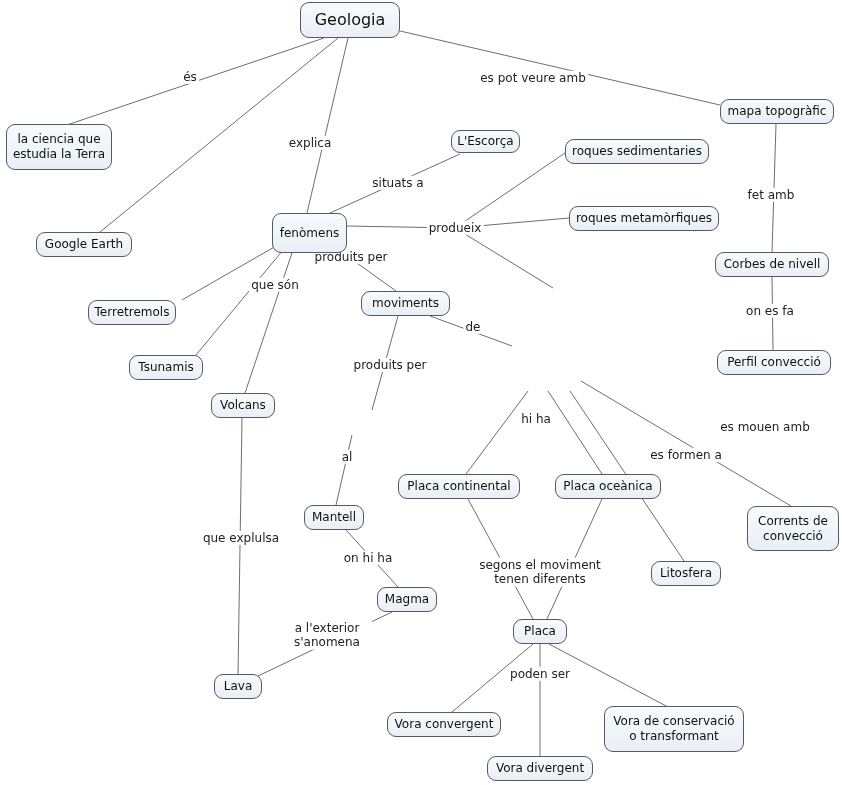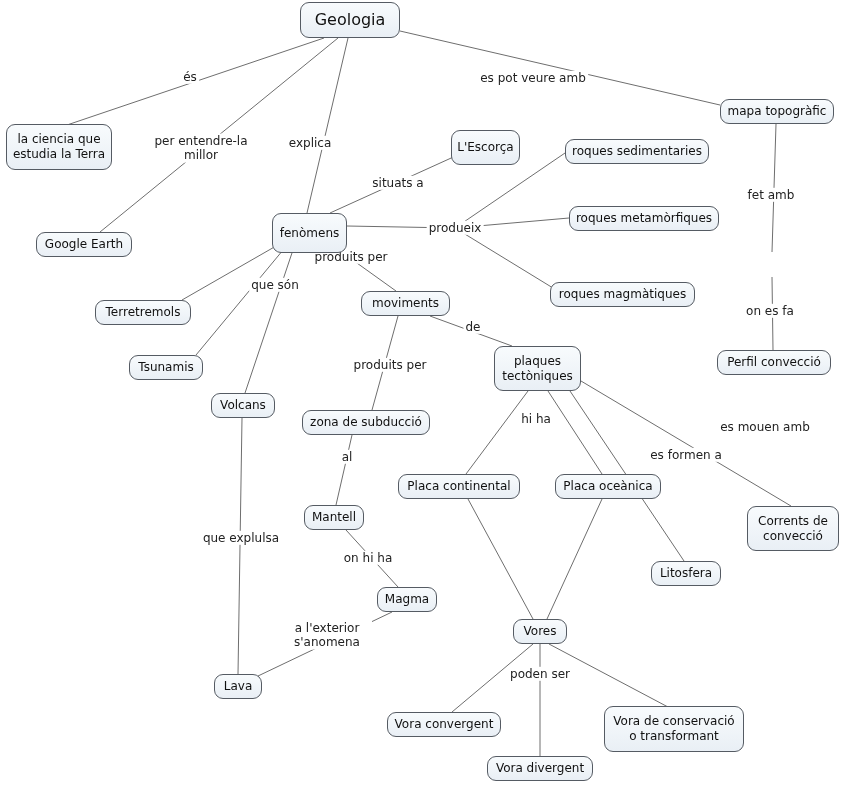--- a/index.html
+++ b/index.html
@@ -73,60 +73,58 @@
     <line class="edge" x1="581" y1="381" x2="791" y2="506"></line>
     <line class="edge" x1="468" y1="499" x2="533" y2="619"></line>
     <line class="edge" x1="602" y1="499" x2="547" y2="619"></line>
     <line class="edge" x1="533" y1="644" x2="452" y2="712"></line>
     <line class="edge" x1="540" y1="644" x2="540" y2="756"></line>
     <line class="edge" x1="549" y1="644" x2="668" y2="707"></line>
   </svg>
 
   <span class="link-label" style="left:190px;top:77px">és</span>
   <span class="link-label" style="left:533px;top:78px">es pot veure amb</span>
-  <span class="link-label wrap" style="left:201px;top:148px;width:108px">per entendre-la millor</span>
   <span class="link-label" style="left:310px;top:143px">explica</span>
   <span class="link-label" style="left:398px;top:183px">situats a</span>
   <span class="link-label" style="left:455px;top:228px">produeix</span>
   <span class="link-label" style="left:771px;top:195px">fet amb</span>
   <span class="link-label" style="left:770px;top:311px">on es fa</span>
   <span class="link-label" style="left:351px;top:257px">produits per</span>
   <span class="link-label" style="left:275px;top:285px">que són</span>
   <span class="link-label" style="left:473px;top:327px">de</span>
   <span class="link-label" style="left:390px;top:365px">produits per</span>
   <span class="link-label" style="left:536px;top:419px">hi ha</span>
   <span class="link-label" style="left:686px;top:455px">es formen a</span>
   <span class="link-label" style="left:765px;top:427px">es mouen amb</span>
   <span class="link-label" style="left:347px;top:457px">al</span>
   <span class="link-label" style="left:241px;top:538px">que explulsa</span>
   <span class="link-label" style="left:368px;top:558px">on hi ha</span>
+  <span class="link-label wrap" style="left:540px;top:572px;width:134px">segons el moviment tenen diferents</span>
   <span class="link-label wrap" style="left:327px;top:635px;width:86px">a l'exterior s'anomena</span>
   <span class="link-label" style="left:540px;top:674px">poden ser</span>
 
   <div class="node" style="left:300px;top:2px;width:100px;height:36px;font-size:16px">Geologia</div>
   <div class="node" style="left:6px;top:124px;width:106px;height:46px">la ciencia que estudia la Terra</div>
   <div class="node" style="left:36px;top:232px;width:96px;height:25px">Google Earth</div>
-  <div class="node" style="left:451px;top:130px;width:69px;height:35px">L'Escorça</div>
+  <div class="node" style="left:451px;top:130px;width:69px;height:23px">L'Escorça</div>
   <div class="node" style="left:565px;top:139px;width:144px;height:25px">roques sedimentaries</div>
   <div class="node" style="left:569px;top:206px;width:150px;height:25px">roques metamòrfiques</div>
-  <div class="node" style="left:550px;top:282px;width:145px;height:25px">roques magmàtiques</div>
   <div class="node" style="left:720px;top:99px;width:114px;height:25px">mapa topogràfic</div>
+  <div class="node" style="left:715px;top:252px;width:114px;height:25px">Corbes de nivell</div>
   <div class="node" style="left:717px;top:350px;width:114px;height:25px">Perfil convecció</div>
   <div class="node" style="left:272px;top:213px;width:75px;height:40px">fenòmens</div>
   <div class="node" style="left:361px;top:291px;width:89px;height:25px">moviments</div>
-  <div class="node" style="left:95px;top:300px;width:96px;height:25px">Terretremols</div>
+  <div class="node" style="left:88px;top:300px;width:88px;height:25px">Terretremols</div>
   <div class="node" style="left:129px;top:355px;width:74px;height:25px">Tsunamis</div>
   <div class="node" style="left:211px;top:393px;width:64px;height:25px">Volcans</div>
-  <div class="node" style="left:494px;top:346px;width:87px;height:45px">plaques tectòniques</div>
-  <div class="node" style="left:302px;top:410px;width:128px;height:25px">zona de subducció</div>
   <div class="node" style="left:398px;top:474px;width:122px;height:25px">Placa continental</div>
   <div class="node" style="left:555px;top:474px;width:106px;height:25px">Placa oceànica</div>
   <div class="node" style="left:304px;top:505px;width:60px;height:25px">Mantell</div>
   <div class="node" style="left:377px;top:587px;width:60px;height:25px">Magma</div>
   <div class="node" style="left:214px;top:674px;width:48px;height:25px">Lava</div>
   <div class="node" style="left:651px;top:561px;width:70px;height:25px">Litosfera</div>
   <div class="node" style="left:747px;top:506px;width:92px;height:45px">Corrents de convecció</div>
-  <div class="node" style="left:513px;top:619px;width:54px;height:25px">Vores</div>
+  <div class="node" style="left:513px;top:619px;width:54px;height:25px">Placa</div>
   <div class="node" style="left:387px;top:712px;width:114px;height:25px">Vora convergent</div>
   <div class="node" style="left:487px;top:756px;width:106px;height:25px">Vora divergent</div>
   <div class="node" style="left:604px;top:706px;width:140px;height:46px">Vora de conservació o transformant</div>
 
 </div>
 
 </body></html>

